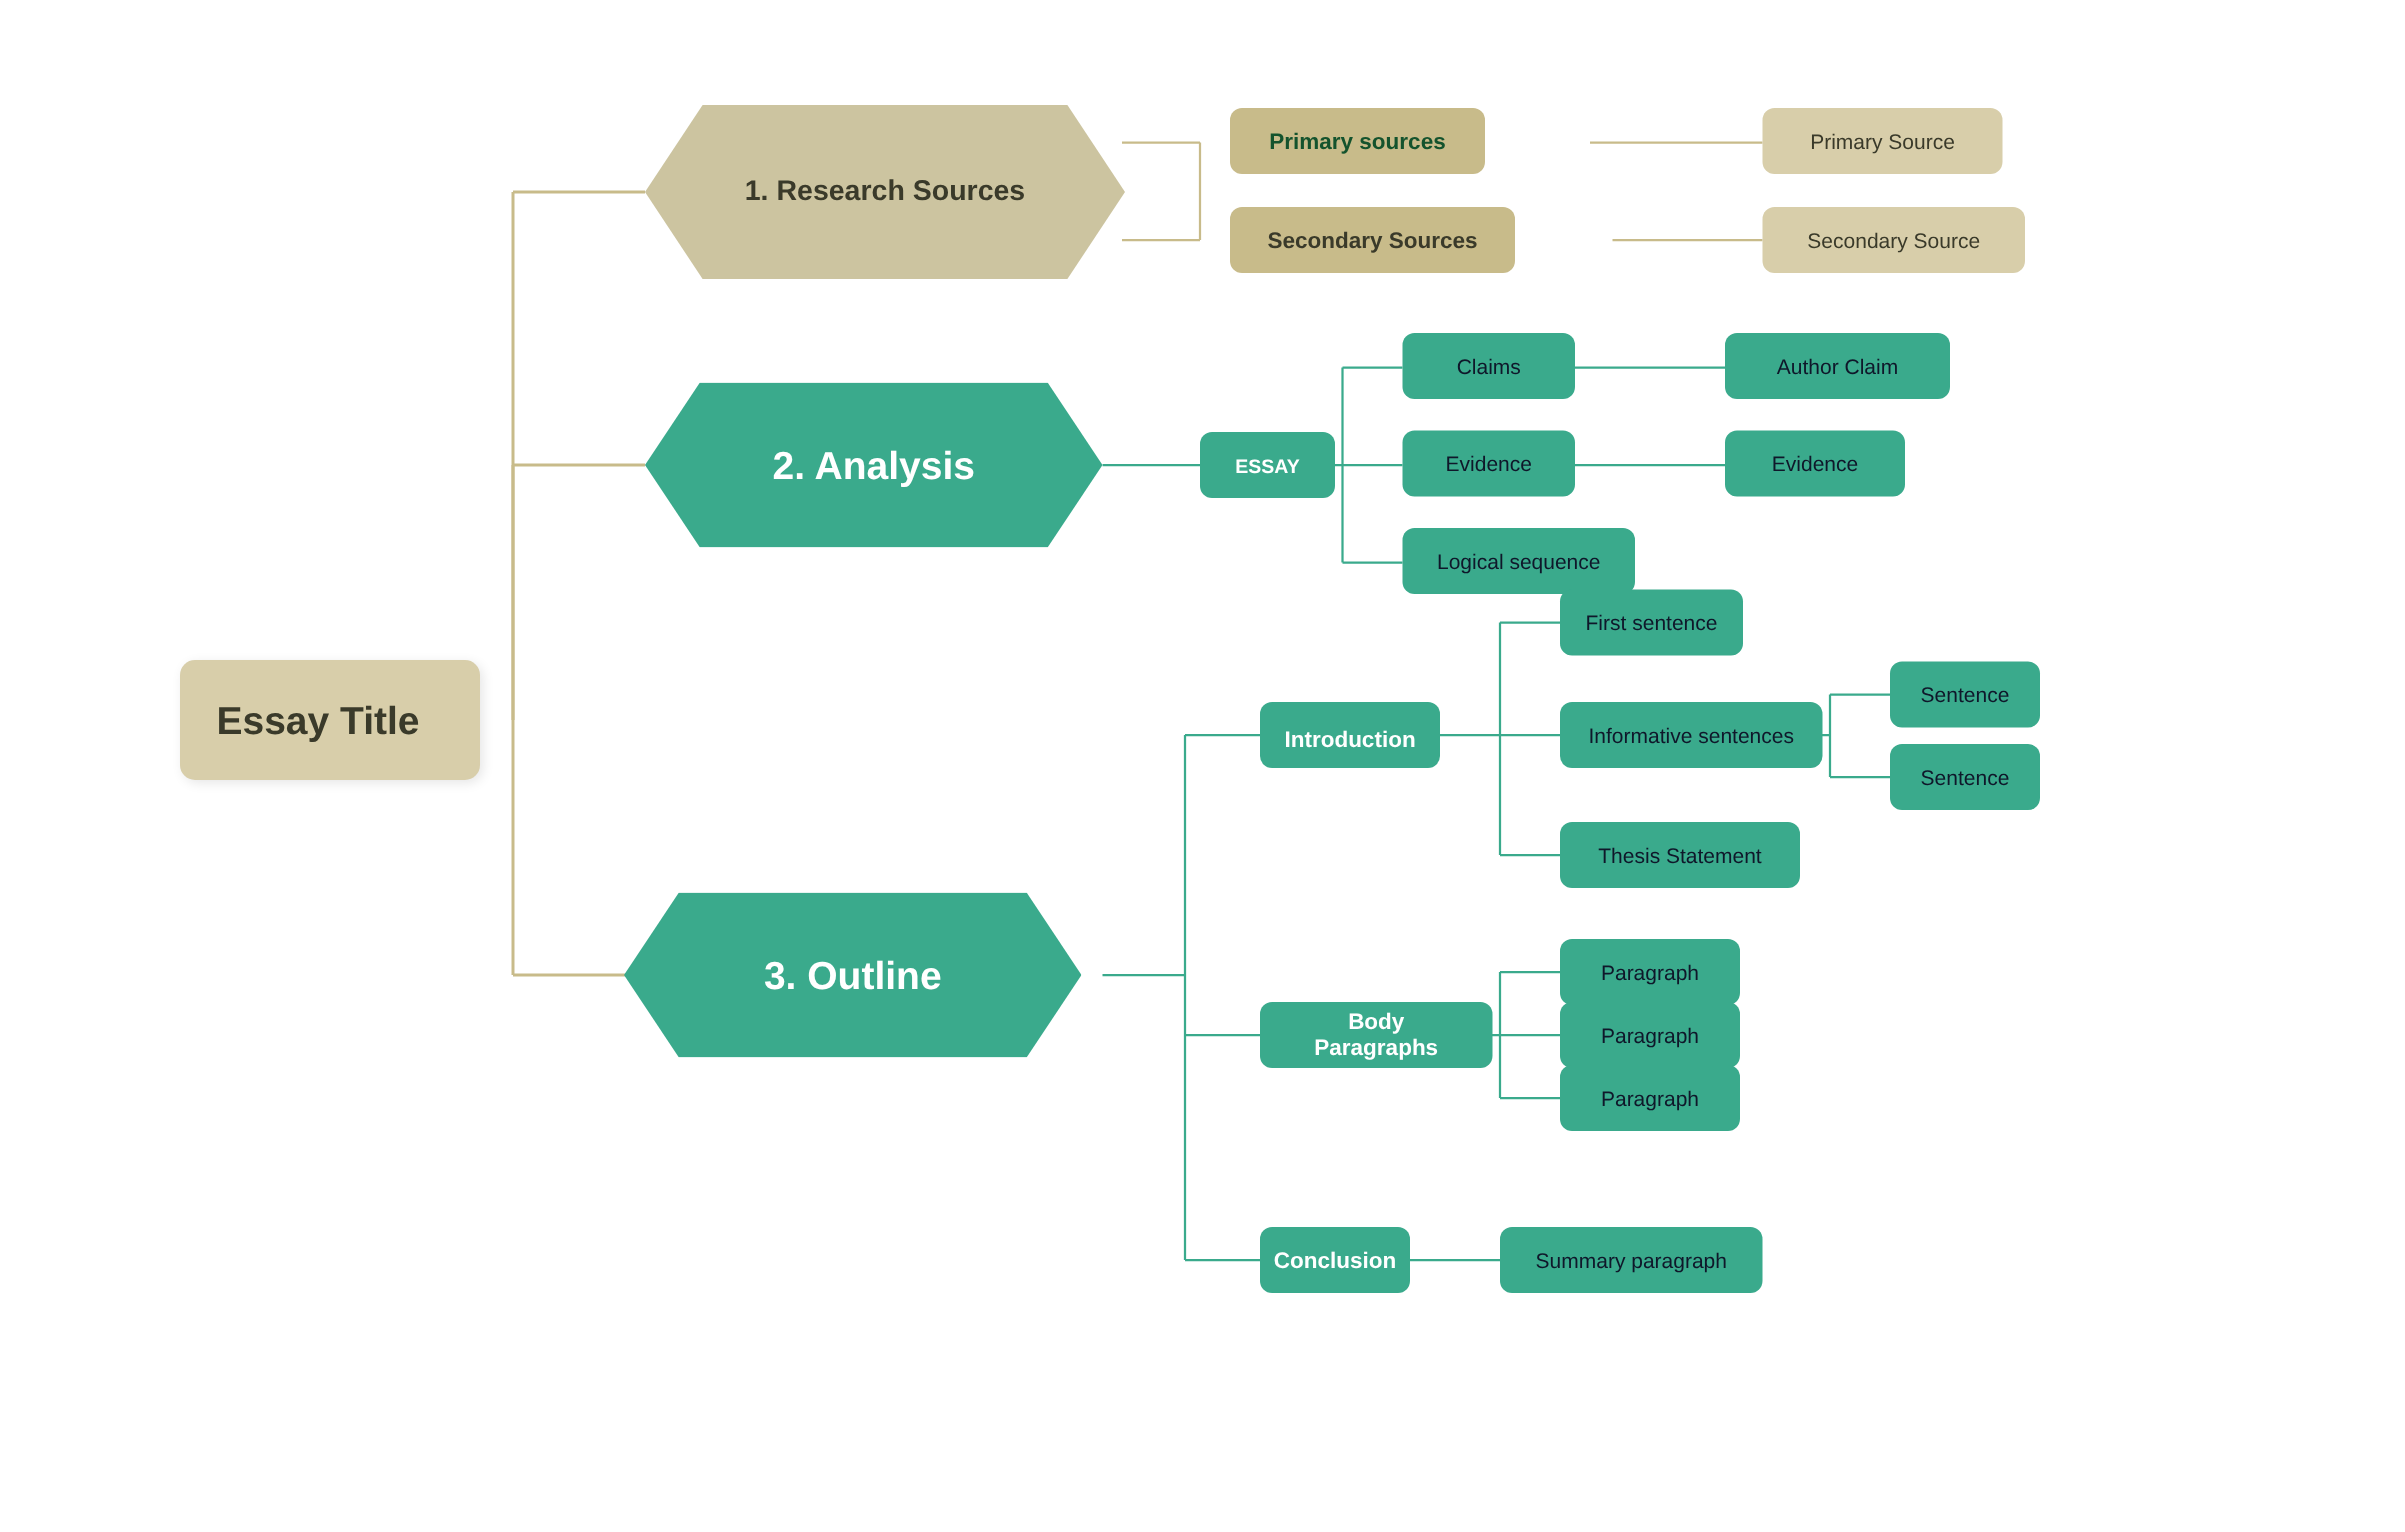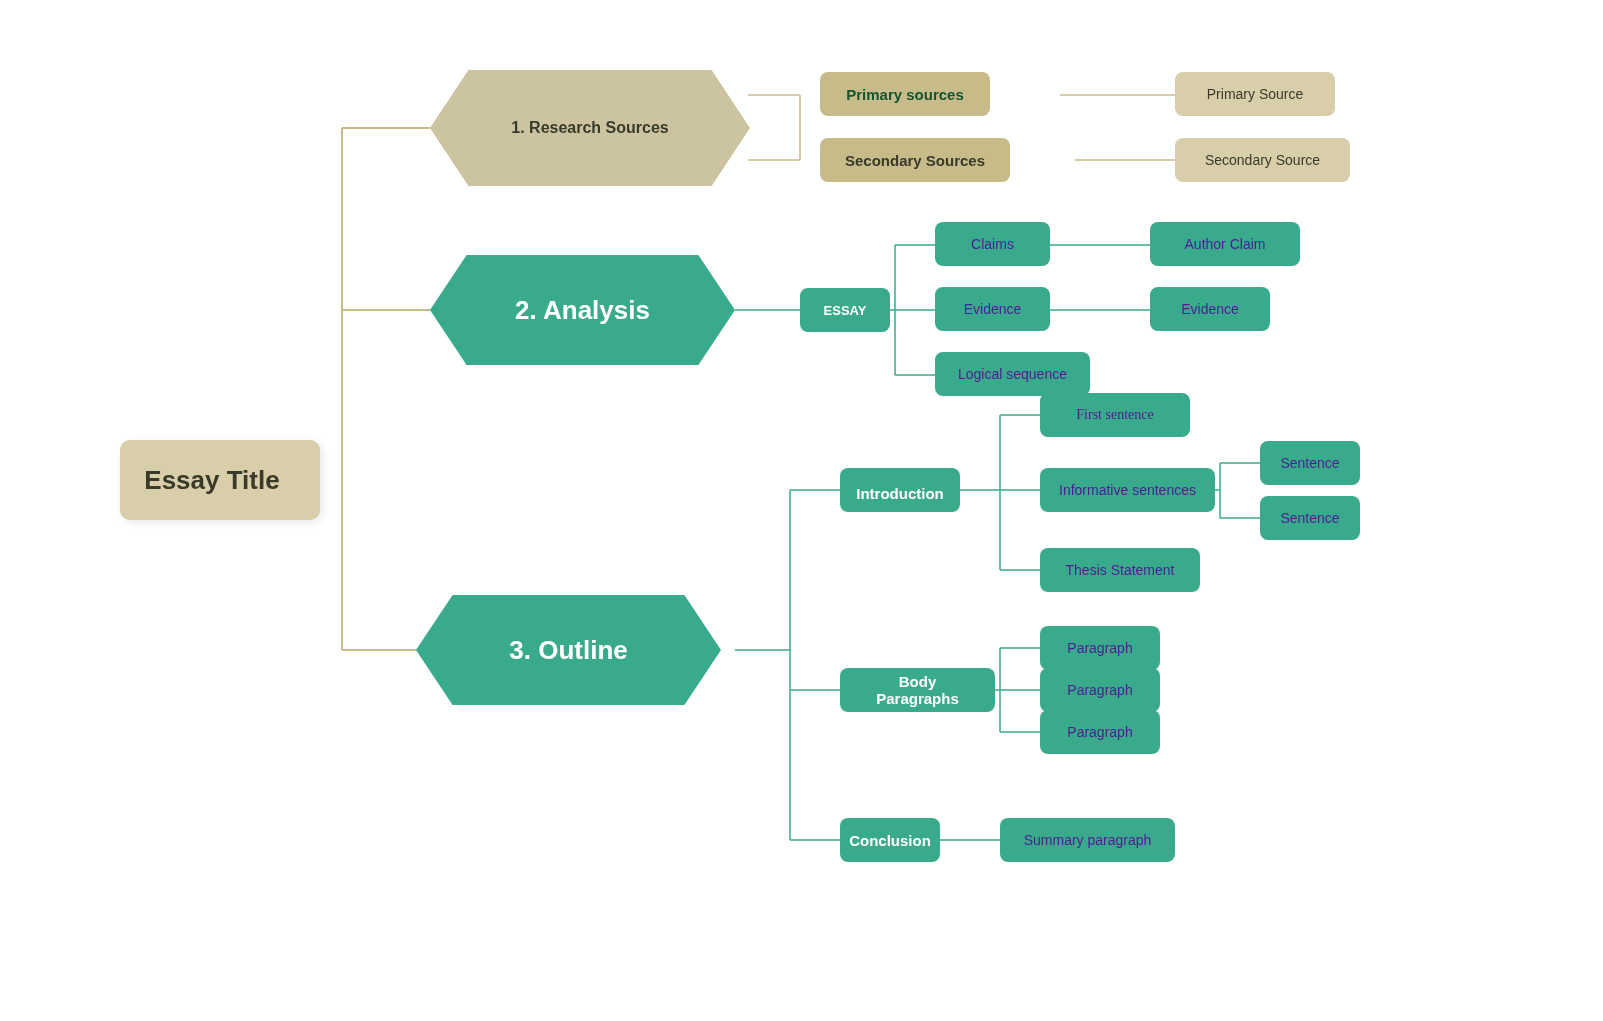--- a/index.html
+++ b/index.html
@@ -30,21 +30,21 @@
       background: #3aaa8c;
       color: #fff;
       font-size: 26px;
       font-weight: 700;
       padding: 18px 36px;
       clip-path: polygon(12% 0%, 88% 0%, 100% 50%, 88% 100%, 12% 100%, 0% 50%);
     }
     .hex-beige {
       background: #ccc4a0;
       color: #3a3a2a;
-      font-size: 16px;
+      font-size: 19px;
       font-weight: 700;
       padding: 18px 36px;
       clip-path: polygon(12% 0%, 88% 0%, 100% 50%, 88% 100%, 12% 100%, 0% 50%);
     }
     
     .root {
       background: #d8ceaa;
       color: #3a3a2a;
       font-size: 26px;
       font-weight: 700;
@@ -66,21 +66,21 @@
       background: #d8ceaa;
       color: #3a3a2a;
       font-size: 14px;
       font-weight: 500;
       border-radius: 8px;
       padding: 8px 16px;
     }
     
     .leaf-teal {
       background: #3aaa8c;
-      color: #4c1d95;
+      color: #0f172a;
       font-size: 14px;
       font-weight: 500;
       border-radius: 8px;
       padding: 8px 16px;
     }
   </style>
 </head>
 <body>
 
 <svg id="diagram" xmlns="http://www.w3.org/2000/svg">
@@ -202,21 +202,21 @@
 </div>
 
 <div class="node mid" style="left:840px; top:668px; width:155px; height:44px;">
   <span>Body Paragraphs</span>
 </div>
 
 <div class="node mid" style="left:840px; top:818px; width:100px; height:44px;">
   <span>Conclusion</span>
 </div>
 
-<div class="node leaf-teal" style="left:1040px; top:393px; width:150px; height:44px;font-family:Liberation Serif, serif;">
+<div class="node leaf-teal" style="left:1040px; top:393px; width:122px; height:44px;">
   <span>First sentence</span>
 </div>
 
 <div class="node leaf-teal" style="left:1040px; top:468px; width:175px; height:44px;">
   <span>Informative sentences</span>
 </div>
 
 <div class="node leaf-teal" style="left:1040px; top:548px; width:160px; height:44px;">
   <span>Thesis Statement</span>
 </div>

